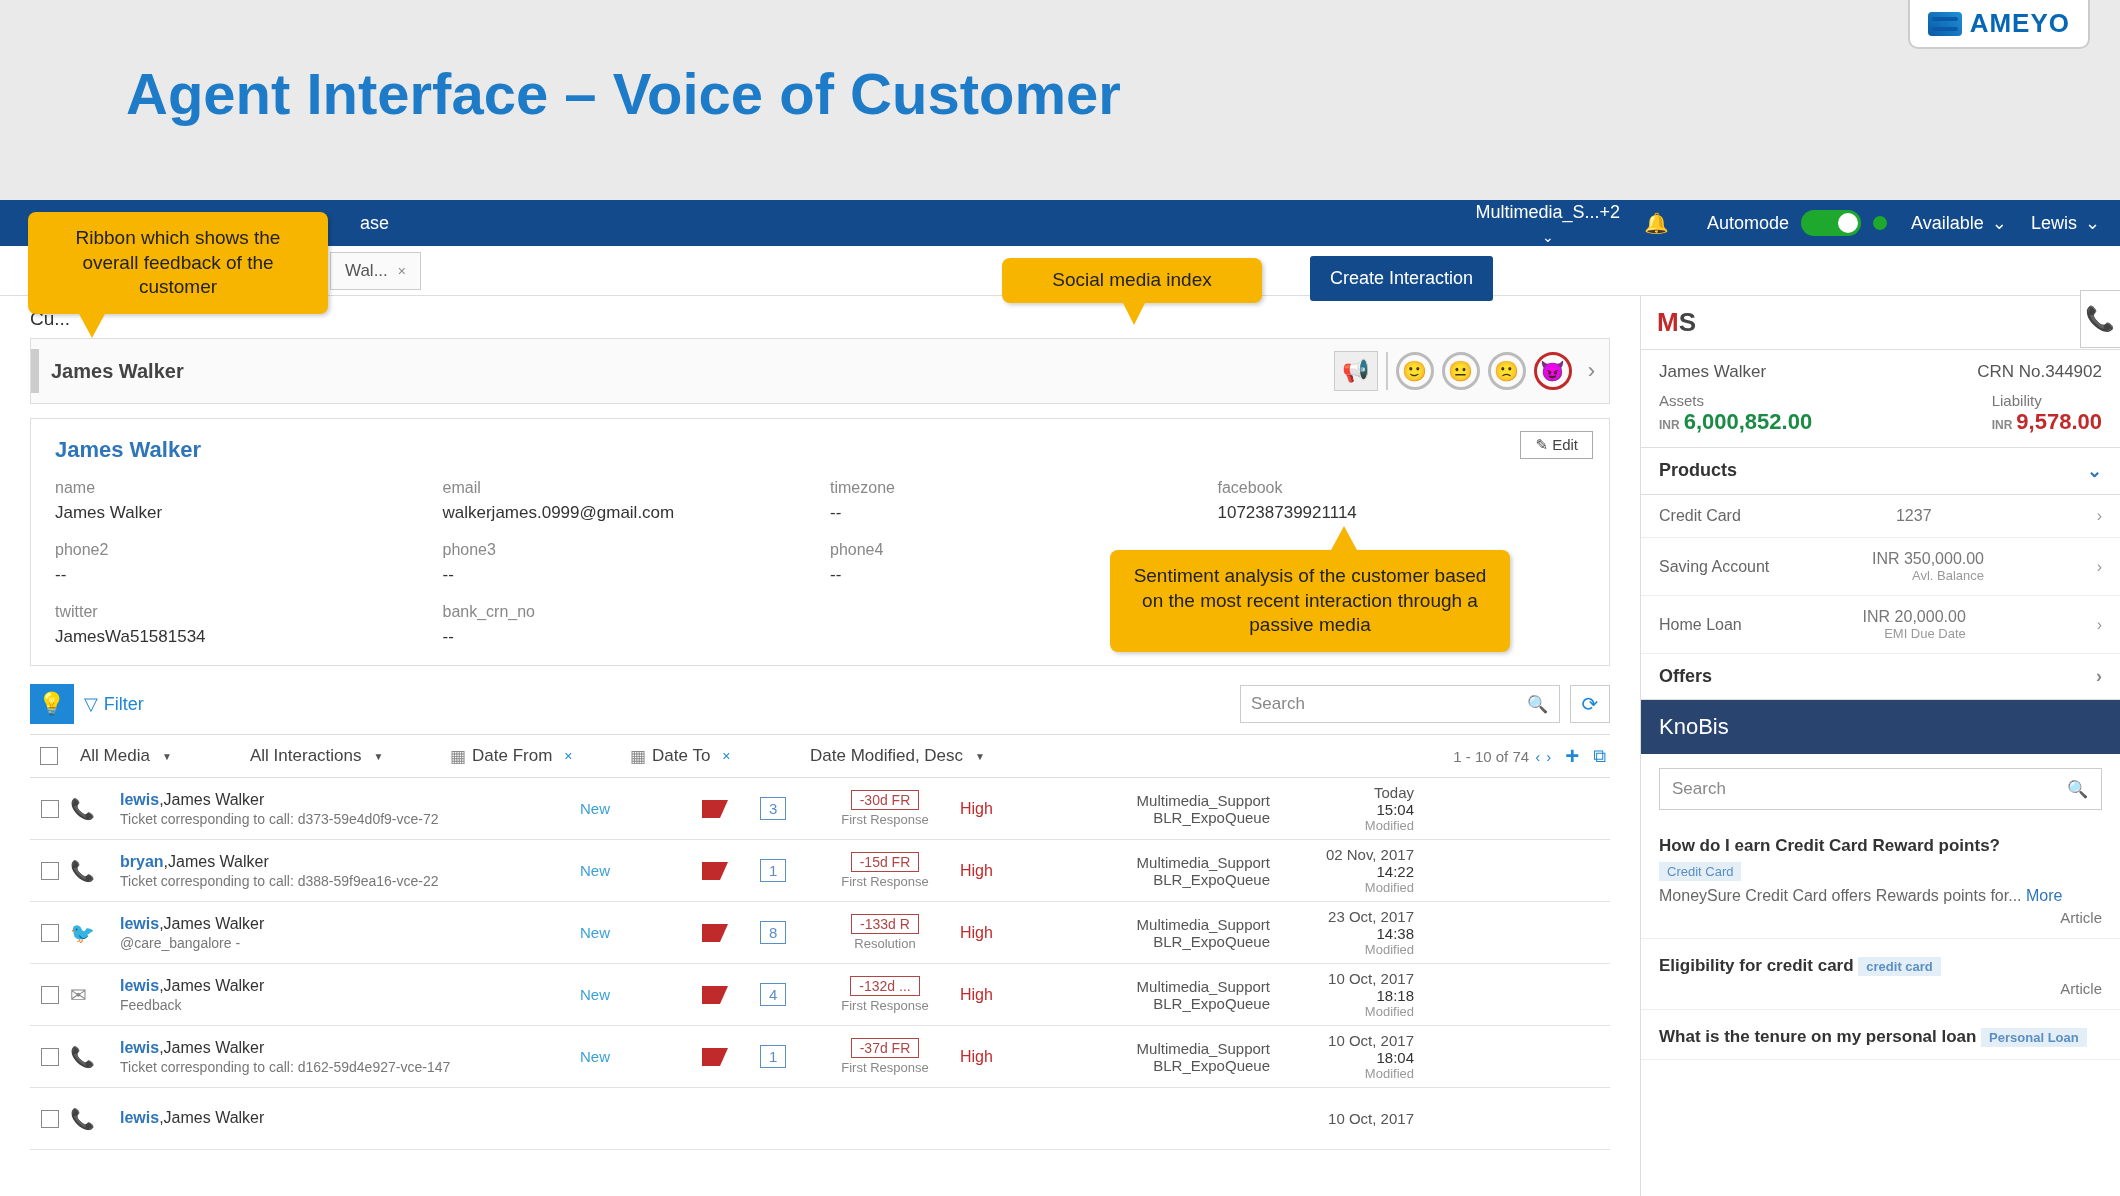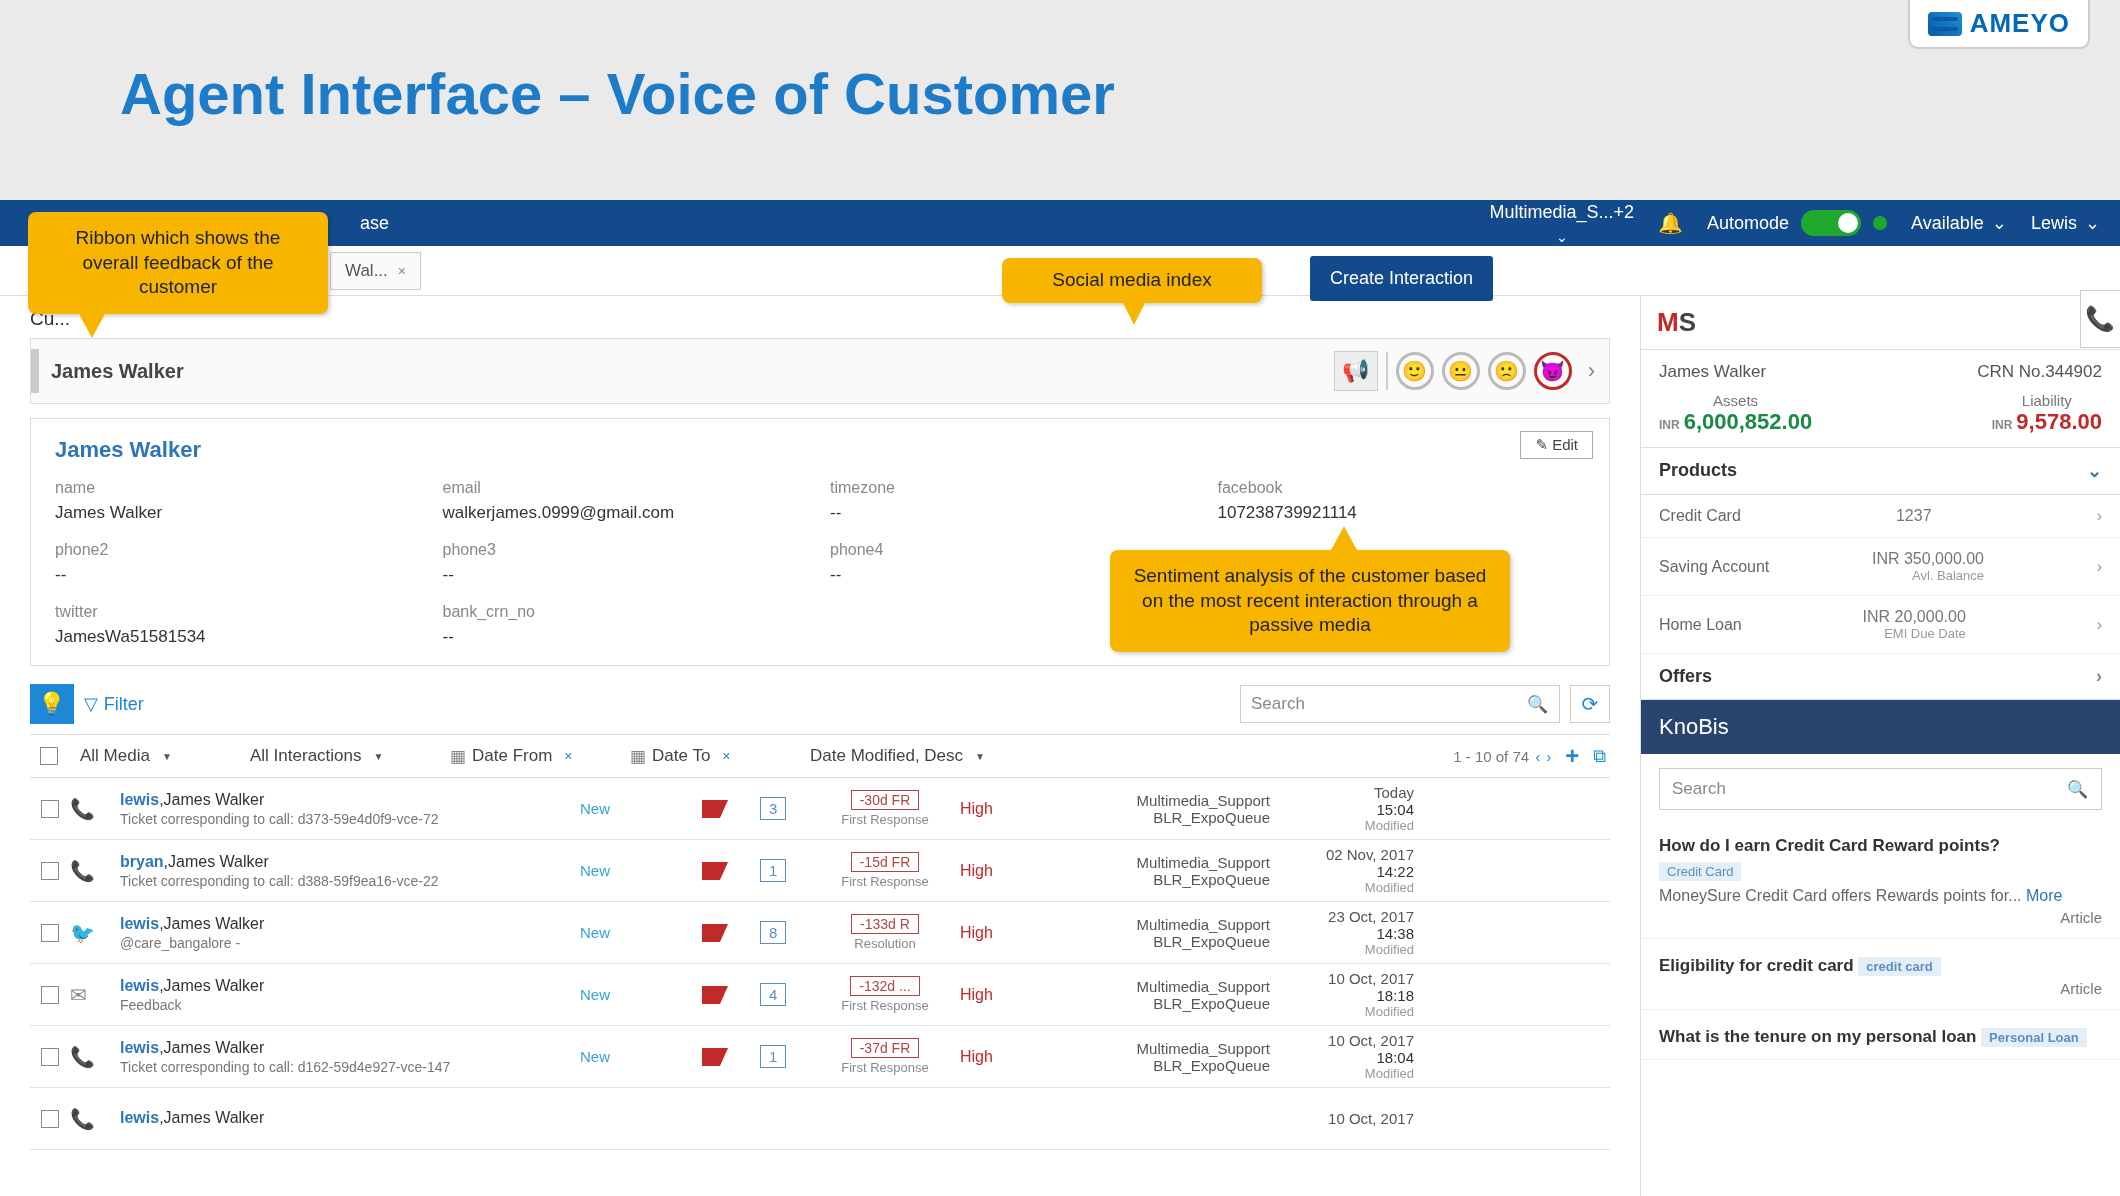--- a/index.html
+++ b/index.html
@@ -1,33 +1,33 @@
 <!DOCTYPE html>
 <html><head>
 <meta charset="utf-8">
 <style>
 * { margin:0; padding:0; box-sizing:border-box; font-family:Arial,Helvetica,sans-serif; }
 body { background:#f5f5f5; width:2120px; height:1196px; overflow:hidden; position:relative; }
 
 .slide-header { height:200px; background:#eaeaea; position:relative; }
-.slide-title { font-size:58px; font-weight:bold; color:#1e7bc8; padding:60px 0 0 120px; }
+.slide-title { font-size:58px; font-weight:bold; color:#1e7bc8; padding:60px 0 0 120px;margin-left:6px; }
 .logo-badge { position:absolute; top:0; right:30px; background:#fff; border:2px solid #ccc; border-top:none; border-radius:0 0 10px 10px; padding:8px 18px; display:flex; align-items:center; gap:8px; }
 .logo-icon { width:34px; height:24px; background:linear-gradient(45deg,#0a5aa8,#1e8fd6); border-radius:4px; position:relative; }
 .logo-icon::before,.logo-icon::after{content:'';position:absolute;width:26px;height:4px;background:#0a5aa8;border-radius:2px;}
 .logo-icon::before{top:5px;left:4px;}
 .logo-icon::after{bottom:5px;left:4px;}
 .logo-text { font-size:26px; font-weight:bold; color:#0567b5; letter-spacing:1px; }
 
 .app { display:flex; flex-direction:column; height:996px; }
 
 .top-bar { background:#134a8b; height:46px; display:flex; align-items:center; color:#fff; font-size:18px; padding:0 20px; gap:24px; }
 .top-bar .spacer{flex:1;}
 .profile-strip{display:flex;align-items:center;gap:6px;flex-direction:column;}
 .profile-strip .chev{font-size:14px;}
-.automode-strip{display:flex;align-items:center;gap:12px;}
+.automode-strip{display:flex;align-items:center;gap:12px;margin-left:14px;}
 .toggle{width:60px;height:26px;background:#1fa82e;border-radius:13px;position:relative;}
 .toggle::after{content:'';position:absolute;right:3px;top:3px;width:20px;height:20px;background:#fff;border-radius:50%;}
 .dot-green{width:14px;height:14px;background:#1fa82e;border-radius:50%;}
 .bell{font-size:20px;}
 .avail{display:flex;align-items:center;gap:8px;}
 
 .tab-row{background:#fff;height:50px;display:flex;align-items:center;border-bottom:1px solid #ddd;padding-left:330px;}
 .tab{padding:8px 14px;border:1px solid #ccc;font-size:17px;color:#555;display:flex;align-items:center;gap:10px;background:#fafafa;}
 .tab .x{color:#888;font-size:14px;}
 
@@ -95,21 +95,21 @@
 .row .c-date .d3{color:#999;font-size:13px;}
 
 .create-btn{position:absolute;top:256px;left:1310px;background:#134a8b;color:#fff;padding:12px 20px;font-size:18px;border-radius:3px;text-align:center;}
 
 .right .ms-logo{padding:10px 16px;border-bottom:1px solid #ddd;height:54px;display:flex;align-items:center;}
 .ms-logo .m{color:#c02a2a;font-weight:bold;font-size:26px;}
 .ms-logo .s{color:#444;font-weight:bold;font-size:26px;}
 .cust-info{padding:12px 18px;border-bottom:1px solid #ddd;}
 .ci-row1{display:flex;justify-content:space-between;font-size:17px;color:#555;}
 .ci-row2{display:flex;justify-content:space-between;margin-top:10px;}
-.assets .lbl,.liab .lbl{font-size:15px;color:#777;text-align:center;}
+.assets .lbl,.liab .lbl{font-size:15px;color:#777;}
 .assets .val{color:#1a8a45;font-size:22px;font-weight:bold;}
 .liab .val{color:#c02a2a;font-size:22px;font-weight:bold;text-align:right;}
 .inr{font-size:12px;color:#888;margin-right:4px;}
 
 .section-h{display:flex;justify-content:space-between;padding:12px 18px;border-bottom:1px solid #ddd;font-size:18px;font-weight:bold;color:#333;}
 .section-h .chev{color:#2f75b9;}
 .prod-row{display:flex;justify-content:space-between;align-items:center;padding:12px 18px;border-bottom:1px solid #eee;font-size:16px;color:#666;}
 .prod-row .rcol{text-align:right;color:#777;}
 .prod-row .rcol .ln2{font-size:13px;color:#999;}
 .prod-row .arr{color:#999;margin-left:10px;}

